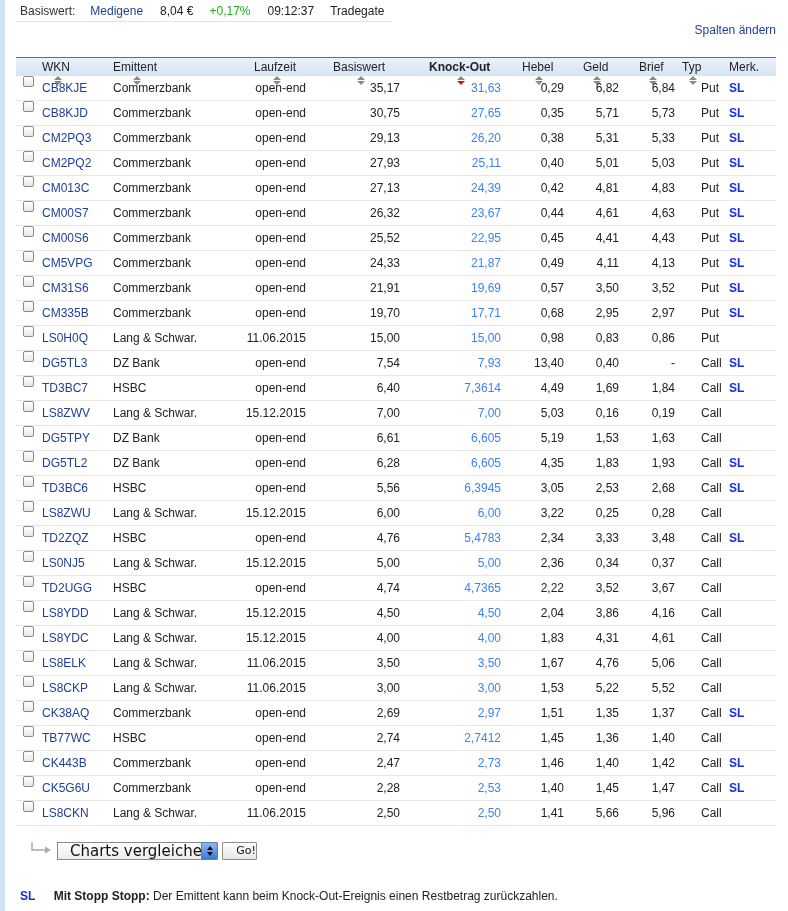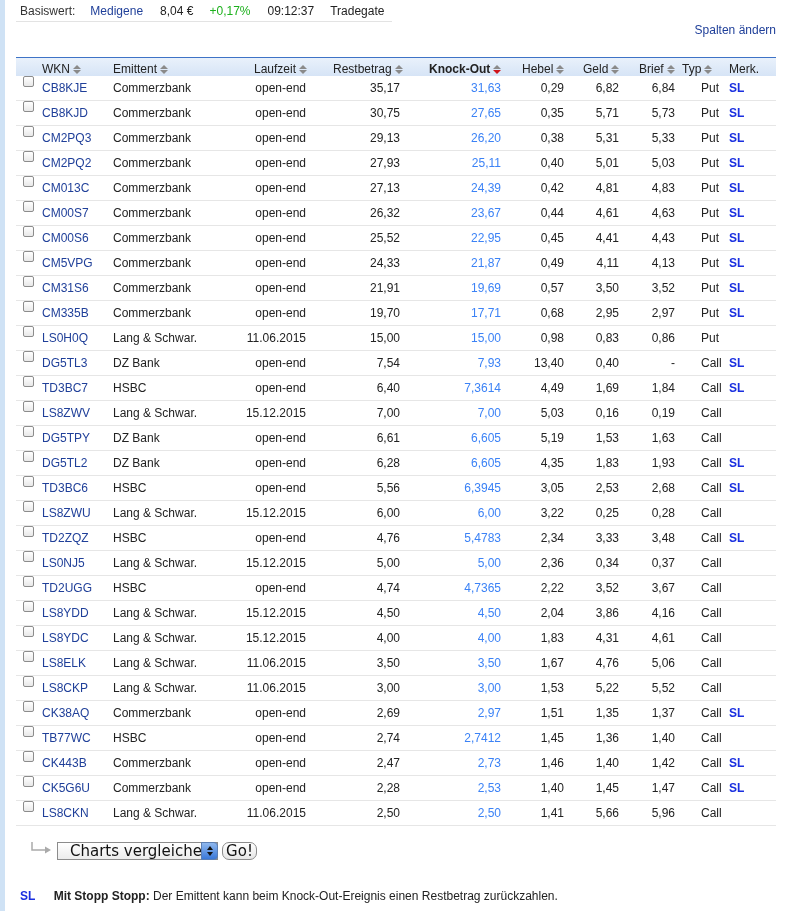--- a/index.html
+++ b/index.html
@@ -47,21 +47,21 @@
     .tri-left { width: 0; height: 0; border-top: 4px solid transparent; border-bottom: 4px solid transparent; border-right: 5px solid #fff; display: inline-block; margin-right: 3px; }
     .tri-right { width: 0; height: 0; border-top: 4px solid transparent; border-bottom: 4px solid transparent; border-left: 5px solid #fff; display: inline-block; margin-left: 3px; }
 
     .col-header {
       position: absolute; left: 16px; top: 58px; width: 760px; height: 18px;
       background: linear-gradient(#e9f1fb, #d6e4f6);
     }
     .col-header .h {
       position: absolute; top: 0; height: 22px; line-height: 18px;
       font-size: 12px; color: #222; white-space: nowrap; cursor: pointer;
-      display: flex; align-items: center;
+      display: flex; align-items: center; flex-direction: column;
     }
     .col-header .h.active { font-weight: bold; }
     .sort { display: inline-flex; flex-direction: column; margin-left: 3px; }
     .sort i { display: block; width: 0; height: 0; border-left: 4px solid transparent; border-right: 4px solid transparent; }
     .sort .up { border-bottom: 4px solid #8a8a8a; margin-bottom: 1px; }
     .sort .dn { border-top: 4px solid #8a8a8a; }
     .sort .dn.red { border-top-color: #d0141a; }
 
     .rows { position: absolute; left: 16px; top: 76px; width: 760px; }
     .row {
@@ -100,24 +100,24 @@
       border-radius: 0 4px 4px 0;
       background: linear-gradient(#8fb8ee, #3a78d8);
       border: 1px solid #5b7fb5;
       display: flex; flex-direction: column; align-items: center; justify-content: center;
     }
     .stepper i { display: block; width: 0; height: 0; border-left: 3px solid transparent; border-right: 3px solid transparent; }
     .stepper .u { border-bottom: 4px solid #111; margin-bottom: 2px; }
     .stepper .d { border-top: 4px solid #111; }
     .go-btn {
       position: absolute; left: 206px; top: 4px; width: 35px; height: 18px;
-      border: 1px solid #8c8c8c; border-radius: 7px;
+      border: 1px solid #8c8c8c; border-radius: 1px;
       background: linear-gradient(#fff, #e6e6e6);
-      font-family: "DejaVu Sans", sans-serif; font-size: 15px; color: #111;
-      text-align: center; line-height: 16px; cursor: pointer;
+      font-family: "DejaVu Sans", sans-serif; font-size: 11px; color: #111;
+      text-align: right; line-height: 16px; cursor: pointer;
     }
     .calc-time { position: absolute; right: 3px; top: 4px; font-size: 12px; color: #222; }
 
     .legend { position: absolute; left: 20px; top: 889px; font-size: 12px; color: #222; white-space: nowrap; }
     .legend .sl { color: #1a2fe0; font-weight: bold; margin-right: 15px; }
     .legend .lbl { font-weight: bold; }
   </style>
 </head>
 <body>
 
@@ -167,21 +167,21 @@
       </span>
   </div>
   <div class="h" style="left:238px">
     <span>Laufzeit</span>
     <span class="sort">
         <i class="up"></i>
         <i class="dn"></i>
       </span>
   </div>
   <div class="h" style="left:317px">
-    <span>Restbetrag</span>
+    <span>Basiswert</span>
     <span class="sort">
         <i class="up"></i>
         <i class="dn"></i>
       </span>
   </div>
   <div class="h active" style="left:413px">
     <span>Knock-Out</span>
     <span class="sort">
         <i class="up"></i>
         <i class="dn red"></i>

